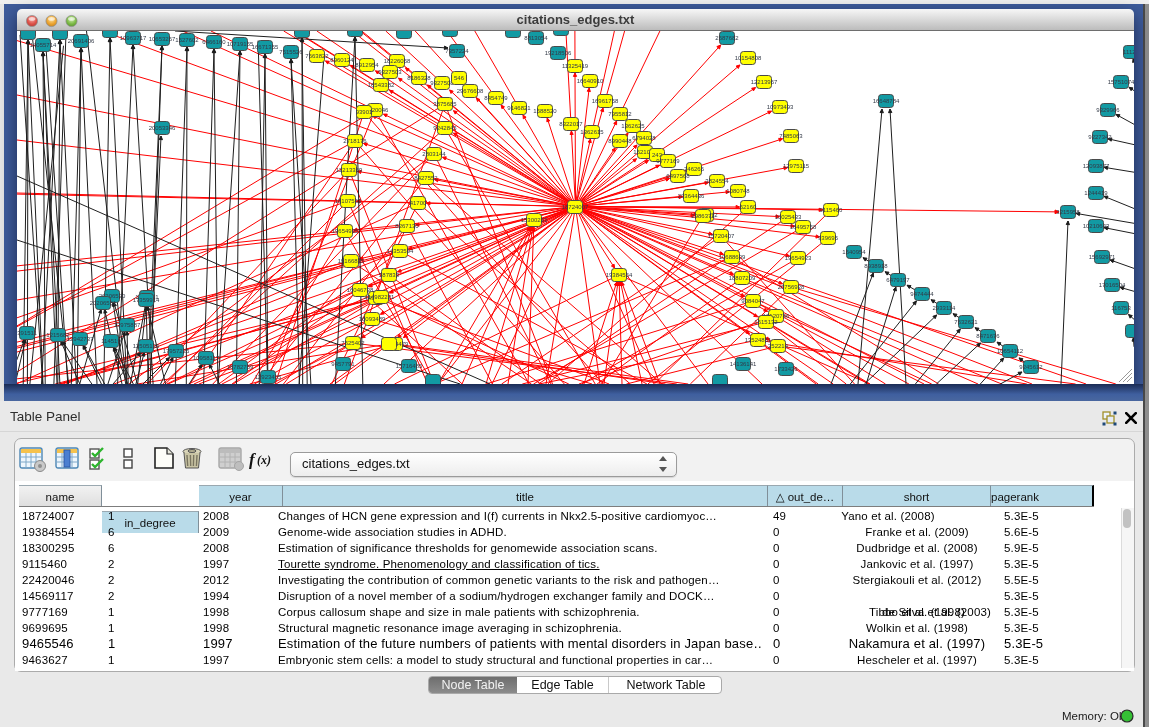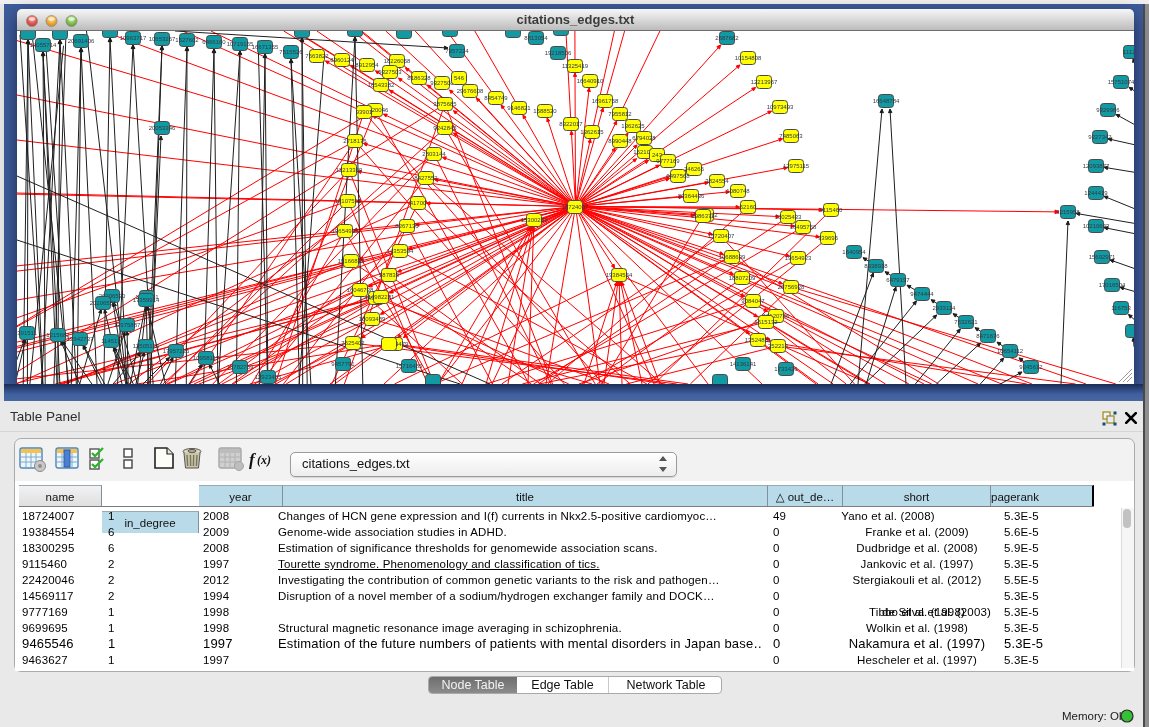--- a/index.html
+++ b/index.html
@@ -972,20 +972,21 @@
       <div style="position:absolute;left:203px;top:0;">1994</div>
       <div style="position:absolute;left:278px;top:0;width:485px;overflow:hidden;white-space:nowrap;">Disruption of a novel member of a sodium/hydrogen exchanger family and DOCK…</div>
       <div style="position:absolute;left:773px;top:0;">0</div>
       <div style="position:absolute;left:843px;top:16px;width:148px;text-align:right;">de Silva et al. (2003)</div>
       <div style="position:absolute;left:1004px;top:0;">5.3E-5</div>
     </div>
     <div style="position:absolute;left:0;top:604px;width:1103px;height:16px;font-size:11.5px;letter-spacing:0.16px;line-height:16px;color:#000;">
       <div style="position:absolute;left:22px;top:0;">9777169</div>
       <div style="position:absolute;left:108px;top:0;">1</div>
       <div style="position:absolute;left:203px;top:0;">1998</div>
+      <div style="position:absolute;left:278px;top:0;width:485px;overflow:hidden;white-space:nowrap;">Corpus callosum shape and size in male patients with schizophrenia.</div>
       <div style="position:absolute;left:773px;top:0;">0</div>
       <div style="position:absolute;left:843px;top:0;width:148px;text-align:center;">Tibbo et al. (1998)</div>
       <div style="position:absolute;left:1004px;top:0;">5.3E-5</div>
     </div>
     <div style="position:absolute;left:0;top:620px;width:1103px;height:16px;font-size:11.5px;letter-spacing:0.16px;line-height:16px;color:#000;">
       <div style="position:absolute;left:22px;top:0;">9699695</div>
       <div style="position:absolute;left:108px;top:0;">1</div>
       <div style="position:absolute;left:203px;top:0;">1998</div>
       <div style="position:absolute;left:278px;top:0;width:485px;overflow:hidden;white-space:nowrap;">Structural magnetic resonance image averaging in schizophrenia.</div>
       <div style="position:absolute;left:773px;top:0;">0</div>
@@ -998,20 +999,21 @@
       <div style="position:absolute;left:203px;top:0;">1997</div>
       <div style="position:absolute;left:278px;top:0;width:485px;overflow:hidden;white-space:nowrap;">Estimation of the future numbers of patients with mental disorders in Japan base…</div>
       <div style="position:absolute;left:773px;top:0;">0</div>
       <div style="position:absolute;left:843px;top:0;width:148px;text-align:center;">Nakamura et al. (1997)</div>
       <div style="position:absolute;left:1004px;top:0;">5.3E-5</div>
     </div>
     <div style="position:absolute;left:0;top:652px;width:1103px;height:16px;font-size:11.5px;letter-spacing:0.16px;line-height:16px;color:#000;">
       <div style="position:absolute;left:22px;top:0;">9463627</div>
       <div style="position:absolute;left:108px;top:0;">1</div>
       <div style="position:absolute;left:203px;top:0;">1997</div>
+      <div style="position:absolute;left:278px;top:0;width:485px;overflow:hidden;white-space:nowrap;">Embryonic stem cells: a model to study structural and functional properties in car…</div>
       <div style="position:absolute;left:773px;top:0;">0</div>
       <div style="position:absolute;left:843px;top:0;width:148px;text-align:center;">Hescheler et al. (1997)</div>
       <div style="position:absolute;left:1004px;top:0;">5.3E-5</div>
     </div>
   </div>
 
  <div class="abs" style="left:1121px;top:508px;width:12px;height:160px;background:#f6f6f6;border-left:1px solid #dcdcdc;"></div>
  <div class="abs" style="left:1123px;top:509px;width:8px;height:19px;background:#c2c2c2;border-radius:4px;"></div>
 
  <div class="abs" style="left:428px;top:676px;width:294px;height:18px;border:1px solid #a9a9a9;border-radius:4px;background:#ffffff;box-sizing:border-box;overflow:hidden;">

